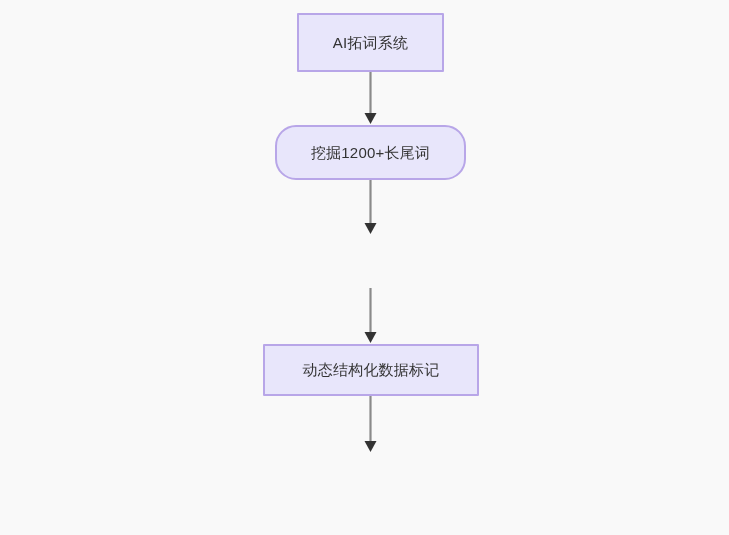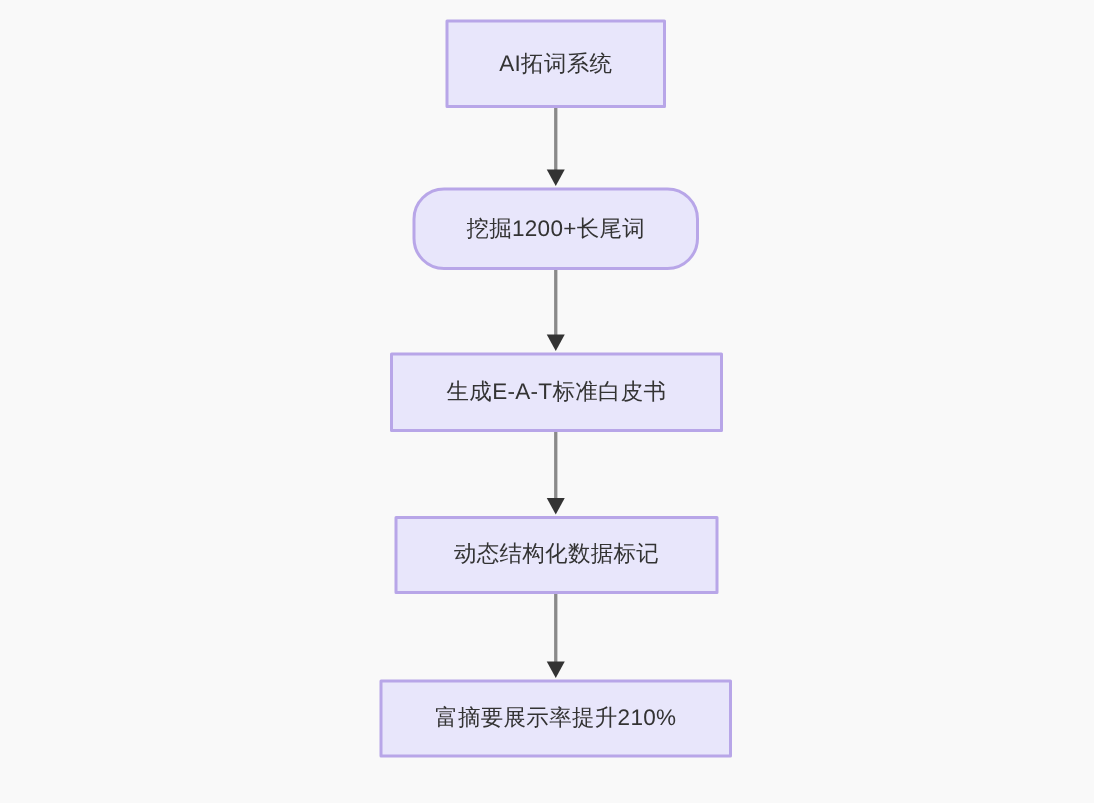--- a/index.html
+++ b/index.html
@@ -84,25 +84,19 @@
   </svg>
 
   <div class="node" style="left:297px; top:13px; width:147px; height:59px;">
     <span class="node-label">AI拓词系统</span>
   </div>
 
   <div class="node" style="left:275px; top:125px; width:191px; height:55px;border-radius:21px;">
     <span class="node-label">挖掘1200+长尾词</span>
   </div>
 
-  <div class="node" style="left:260px; top:235px; width:222px; height:53px;">
-    <span class="node-label">生成E-A-T标准白皮书</span>
-  </div>
 
   <div class="node" style="left:263px; top:344px; width:216px; height:52px;font-family:Liberation Serif, serif;">
     <span class="node-label">动态结构化数据标记</span>
   </div>
 
-  <div class="node" style="left:253px; top:453px; width:235px; height:52px;">
-    <span class="node-label">富摘要展示率提升210%</span>
-  </div>
 
 </div>
 
 </body></html>

